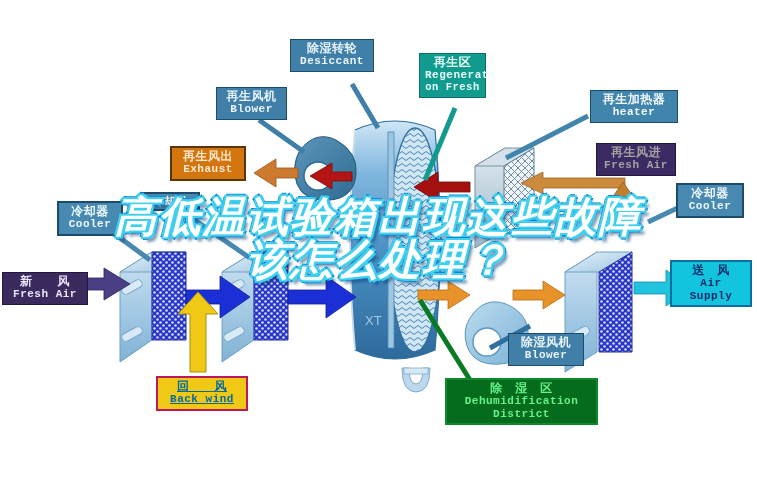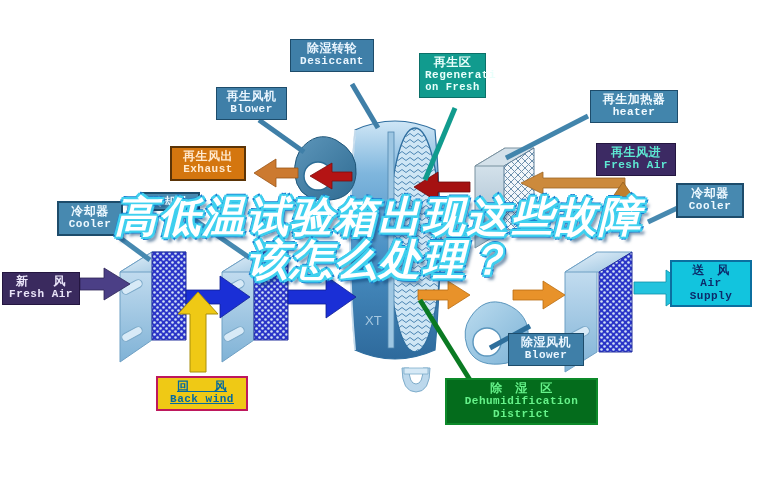--- a/index.html
+++ b/index.html
@@ -10,21 +10,21 @@
   .lbl{position:absolute;box-sizing:border-box;text-align:center;line-height:1.12;
        padding:2px 5px 3px;letter-spacing:.5px;}
   .lbl .cn{display:block;font-weight:700;}
   .lbl .en{display:block;font-family:"Liberation Mono","DejaVu Sans Mono",monospace;font-weight:700;}
 
   
   .t-steelblue{background:#3f7fa8;border:1px solid #1d4c6b;color:#eaf6ff;}
   .t-steelblue2{background:#4285ac;border:1px solid #1d4c6b;color:#f0faff;}
   .t-teal{background:#119b8e;border:1px solid #0b7068;color:#e9fffb;}
   .t-orange{background:#d4760f;border:2px solid #5b3407;color:#ffe9cf;}
-  .t-purple{background:#3c2a63;border:1px solid #241640;color:#5eead4;}
+  .t-purple{background:#3c2a63;border:1px solid #241640;color:#a3a3a3;}
   .t-purple2{background:#3a2a5e;border:1px solid #241640;color:#e9e4f8;}
   .t-yellow{background:#efc915;border:2px solid #be185d;color:#0369a1;text-decoration:underline;}
   .t-cyan{background:#12c4de;border:2px solid #0b6fa0;color:#0c2b6b;}
   .t-green{background:#046c1c;border:2px solid #0d8a2a;color:#66f28a;}
   .t-cooler{background:#4789b0;border:2px solid #1d4c6b;color:#eef9ff;}
 
   
   svg.layer{position:absolute;left:0;top:0;width:757px;height:488px;}
 
   
@@ -244,21 +244,21 @@
 
   <div class="lbl t-cooler" style="left:57px;top:201px;width:66px;font-size:12px;">
     <span class="cn">冷却器</span>
     <span class="en" style="font-size:11px;">Cooler</span>
   </div>
 
   <div class="lbl t-cooler" style="left:140px;top:192px;width:60px;font-size:11px;padding:1px 4px 2px;">
     <span class="cn">冷却器</span>
   </div>
 
-  <div class="lbl t-purple2" style="left:2px;top:272px;width:78px;font-size:12px;">
+  <div class="lbl t-purple2" style="left:2px;top:272px;width:86px;font-size:12px;">
     <span class="cn">新　　风</span>
     <span class="en" style="font-size:11px;">Fresh Air</span>
   </div>
 
   <div class="lbl t-yellow" style="left:156px;top:376px;width:92px;font-size:12px;">
     <span class="cn">回　　风</span>
     <span class="en" style="font-size:11px;">Back wind</span>
   </div>
 
   <div class="lbl t-steelblue" style="left:508px;top:333px;width:76px;font-size:12px;">

